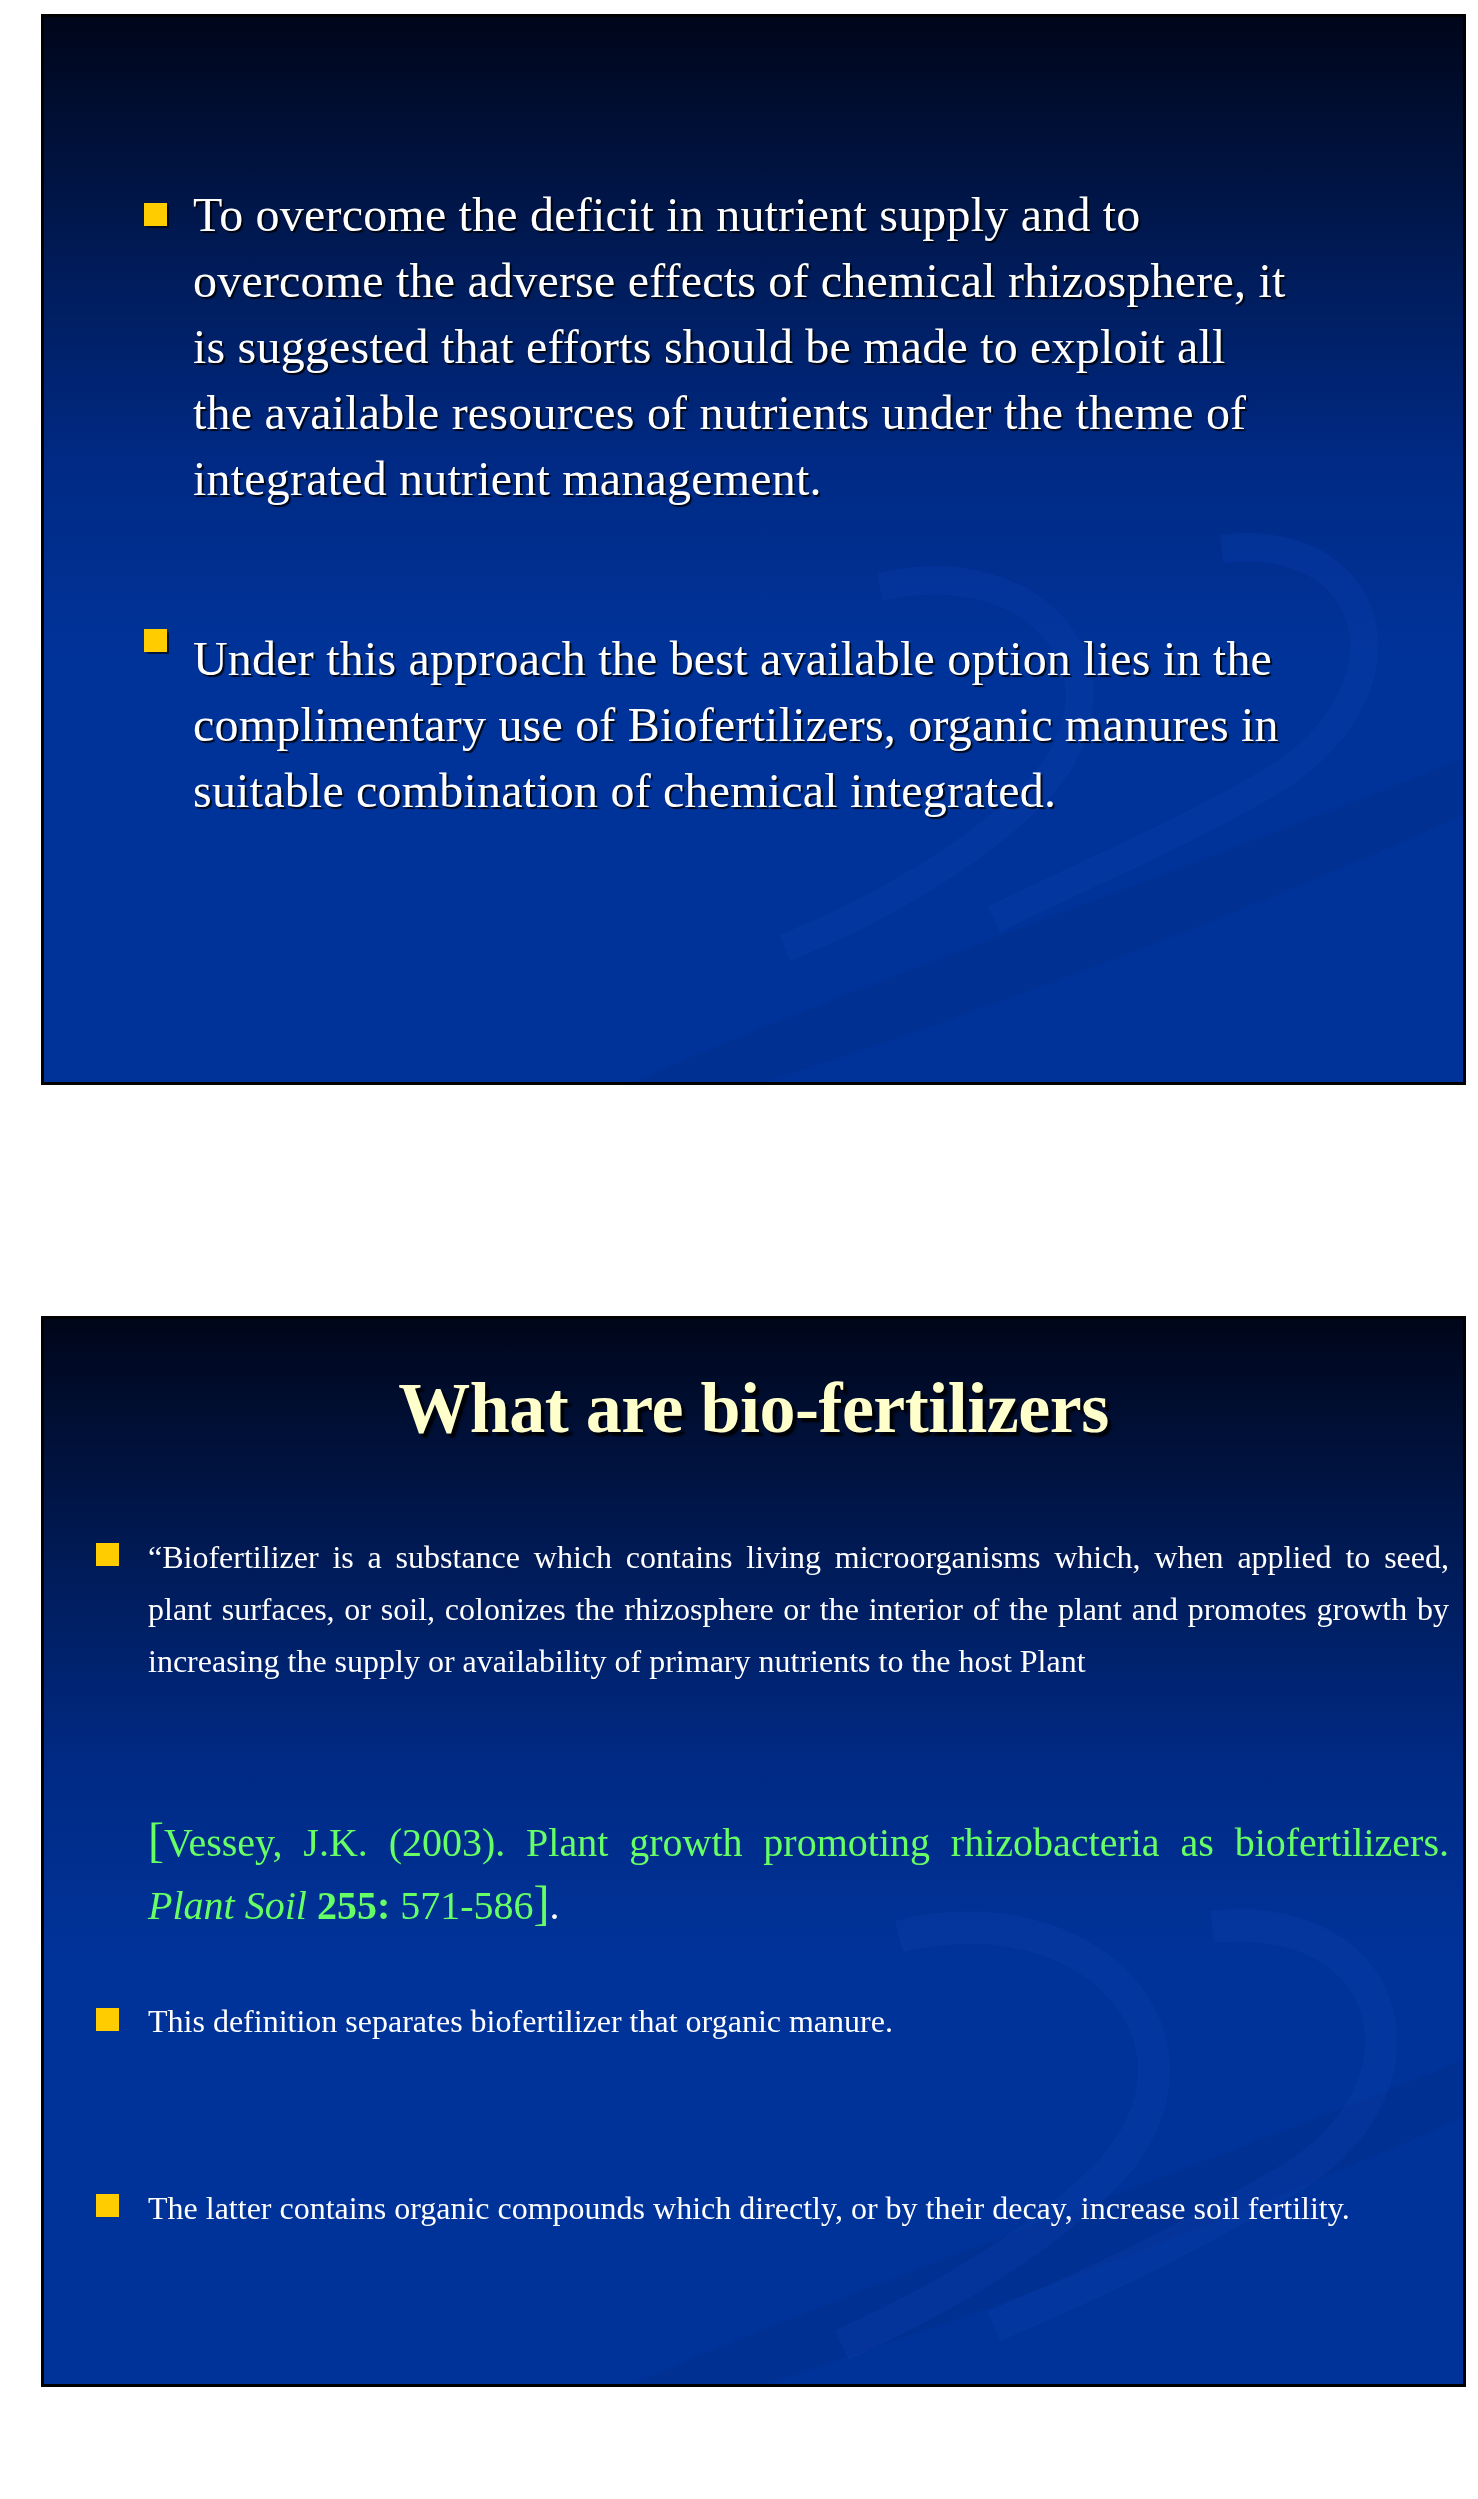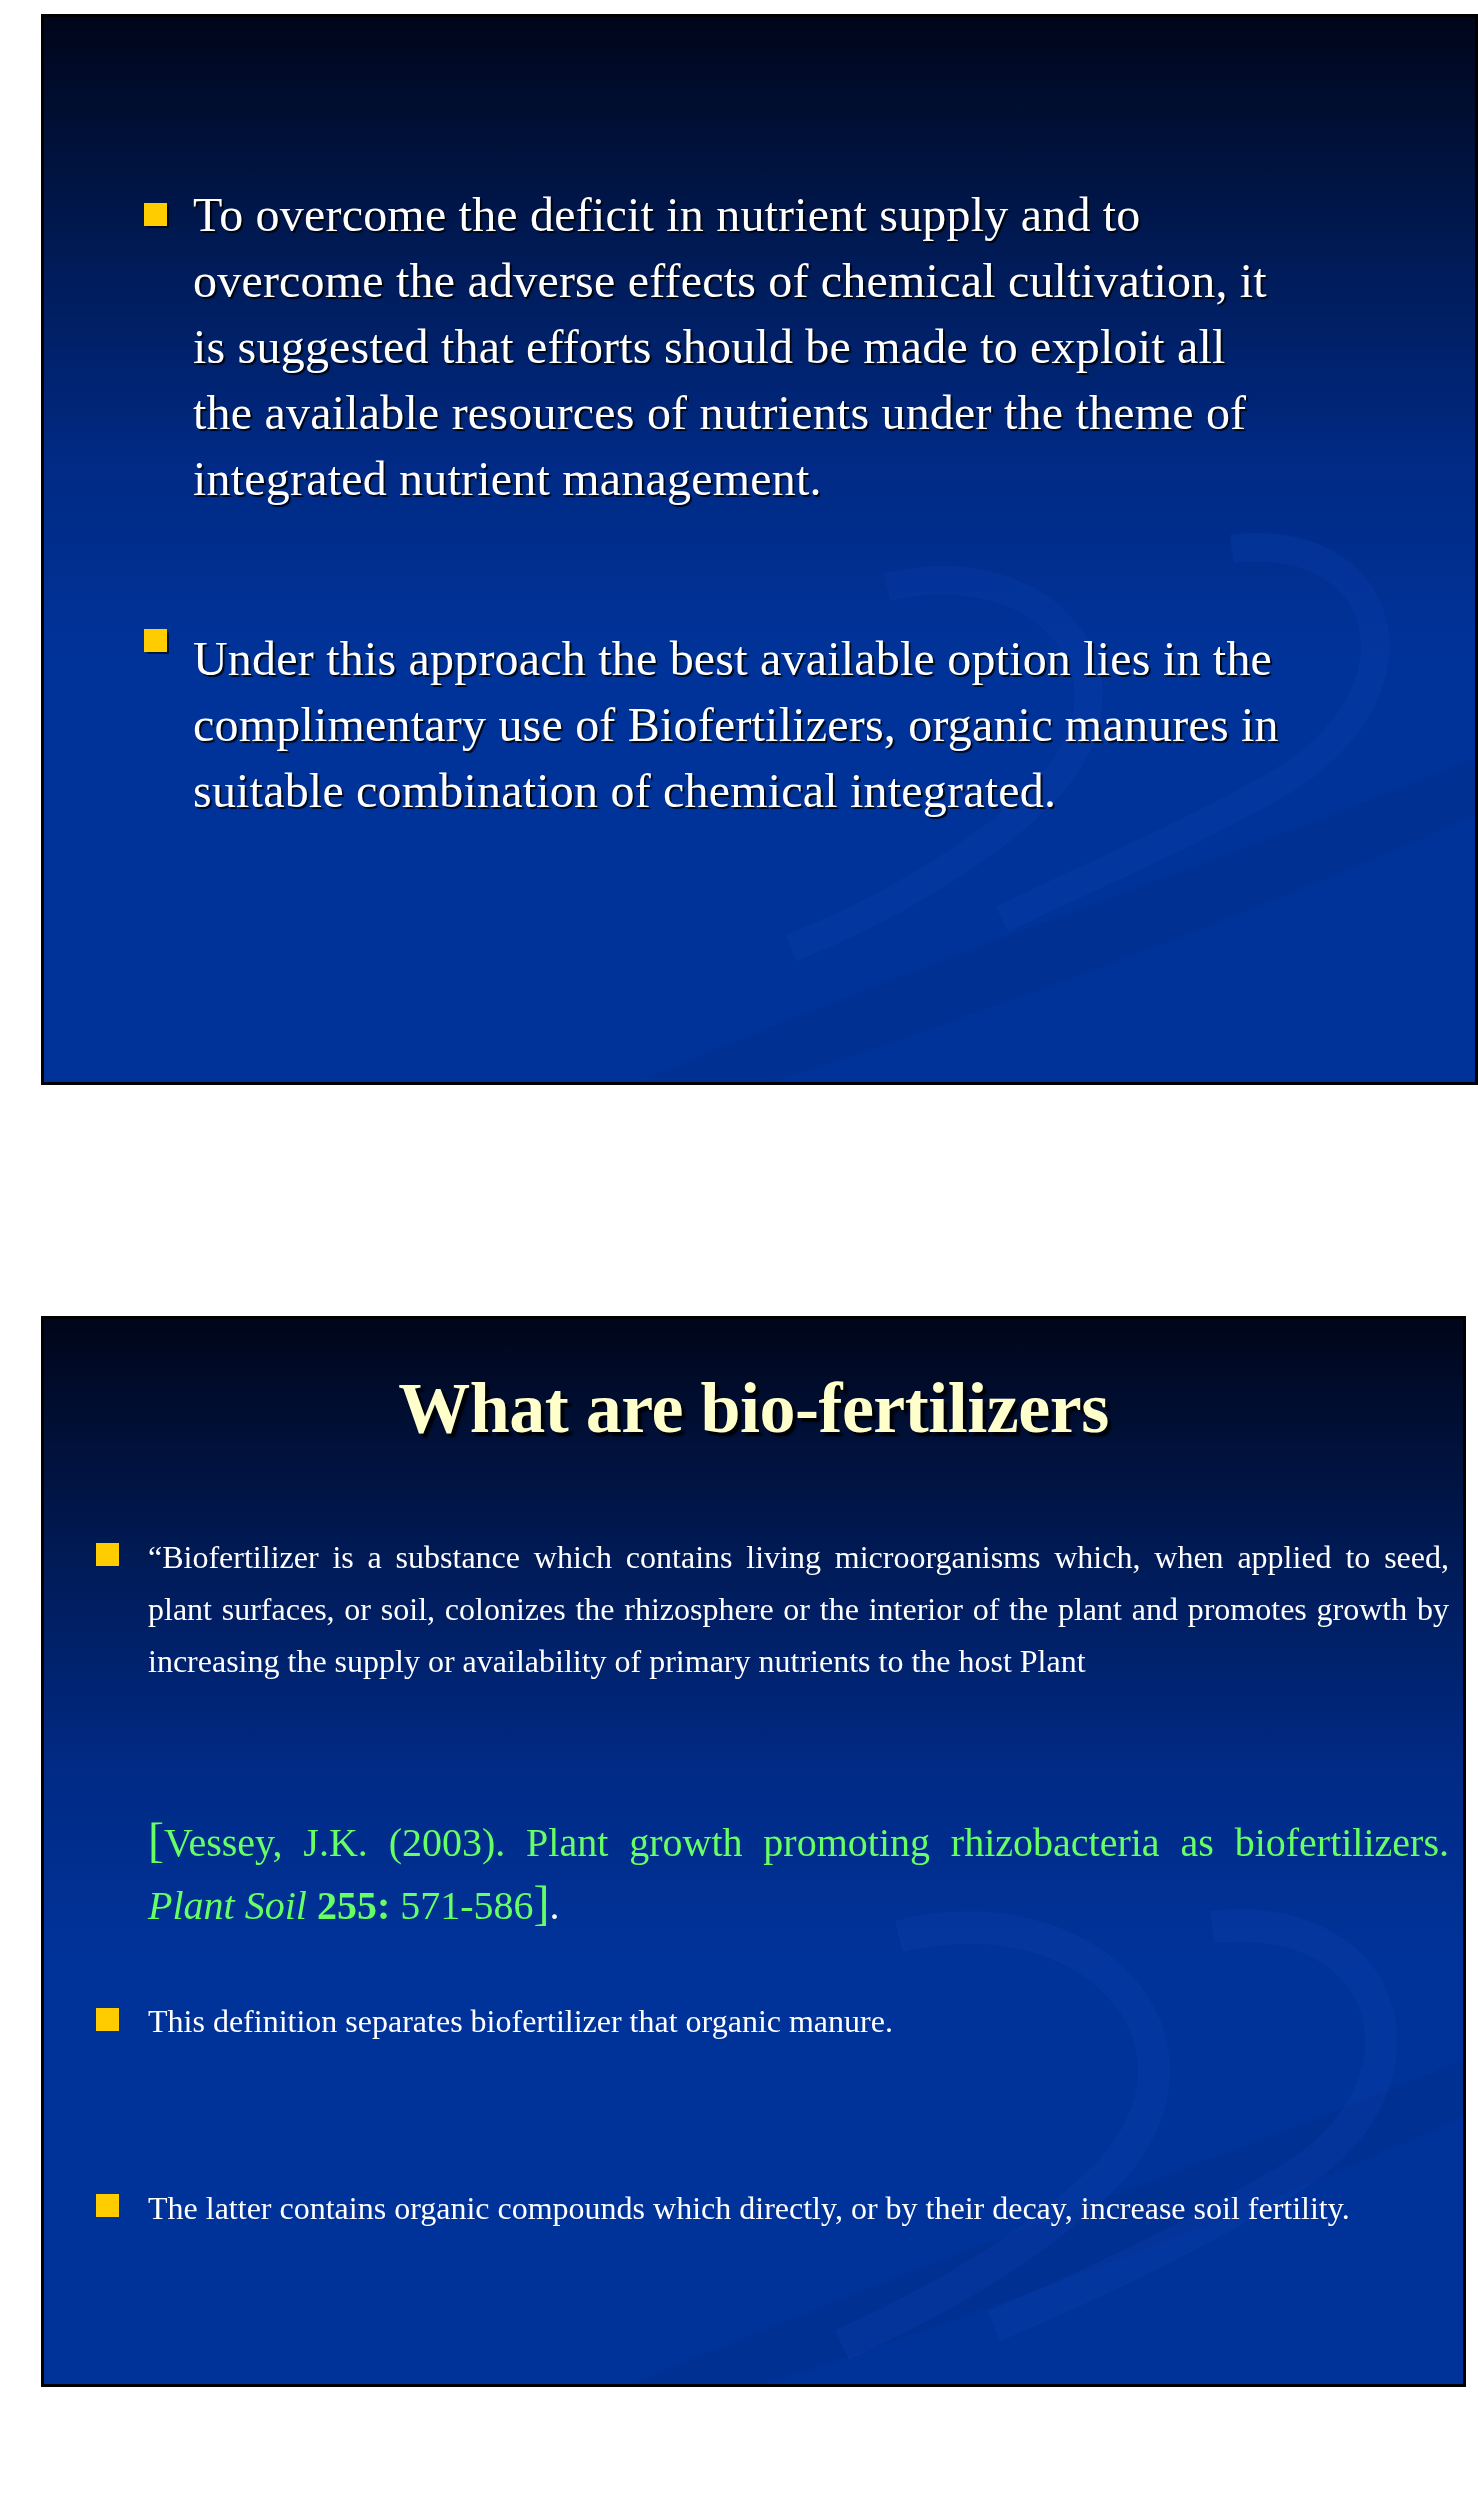--- a/index.html
+++ b/index.html
@@ -6,21 +6,21 @@
   body {
     width: 1478px; height: 2500px; background: #ffffff;
     position: relative; overflow: hidden;
     font-family: "Liberation Serif", "DejaVu Serif", serif;
   }
   .slide {
     position: absolute; left: 41px; width: 1419px; height: 1065px;
     border: 3.8px solid #000000; box-sizing: content-box; overflow: hidden;
     background: linear-gradient(to bottom, #00061a 0%, #001a55 22%, #002a85 42%, #003399 60%, #003399 100%);
   }
-  #slide-1 { top: 14.3px; padding-left: 12px; }
+  #slide-1 { top: 14.3px; }
   #slide-2 { top: 1316px; }
   .swoosh { position: absolute; left: 0; top: 0; width: 100%; height: 100%; pointer-events: none; }
   .bullet {
     position: absolute; width: 23px; height: 23px; background: #ffcc00;
   }
   .s1-bullet { box-shadow: 1.9px 1.9px 1px rgba(0,0,0,0.6); }
   .para {
     position: absolute; color: #ffffff; margin: 0;
   }
   .s1-text {
@@ -55,21 +55,21 @@
 <div class="slide" id="slide-1">
   <svg class="swoosh" viewBox="0 0 1494 1121" preserveAspectRatio="none">
     <path d="M 620 1121 C 900 1000, 1200 900, 1494 780 L 1494 840 C 1250 950, 950 1060, 760 1121 Z" fill="#002f8f" opacity="0.7"></path>
     <path d="M 880 600 C 1050 560, 1160 700, 1040 820 C 980 880, 880 940, 780 980" stroke="#0a3da8" stroke-width="30" fill="none" opacity="0.35"></path>
     <path d="M 1240 560 C 1400 540, 1450 700, 1300 800 C 1200 860, 1100 900, 1000 950" stroke="#0a3da8" stroke-width="30" fill="none" opacity="0.35"></path>
   </svg>
 
   <div class="bullet s1-bullet" style="left:100px; top:186px;"></div>
   <p class="para s1-text" style="left:149px; top:165px; width:1254px;">
     <span>To overcome the deficit in nutrient supply and to</span><br>
-    <span>overcome the adverse effects of chemical cultivation, it</span><br>
+    <span>overcome the adverse effects of chemical rhizosphere, it</span><br>
     <span>is suggested that efforts should be made to exploit all</span><br>
     <span>the available resources of nutrients under the theme of</span><br>
     <span>integrated nutrient management.</span>
   </p>
 
   <div class="bullet s1-bullet" style="left:100px; top:612px;"></div>
   <p class="para s1-text" style="left:149px; top:590px; width:1254px;margin-top:19px;">
     <span>Under this approach the best available option lies in the</span><br>
     <span>complimentary use of Biofertilizers, organic manures in</span><br>
     <span>suitable combination of chemical integrated.</span>

